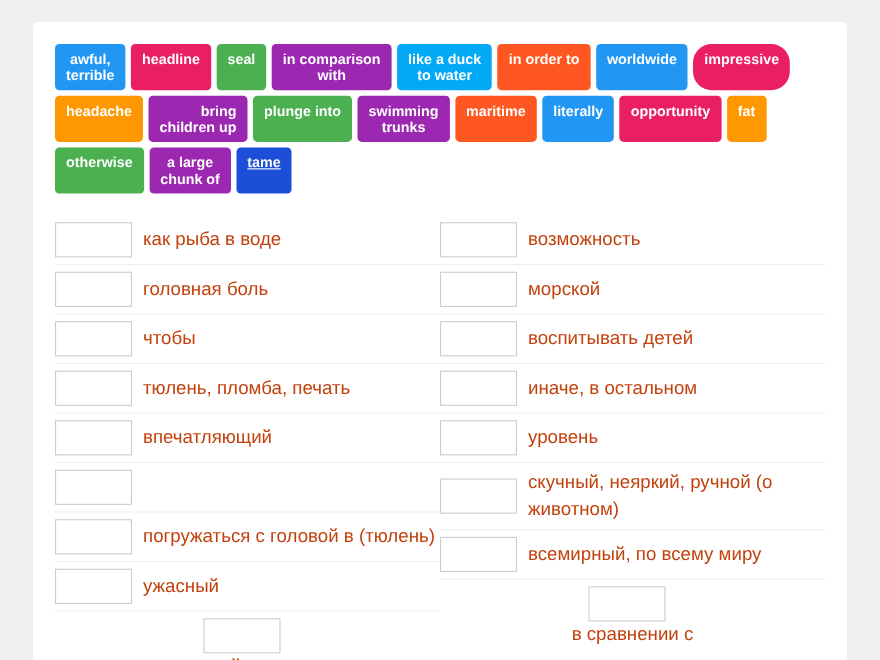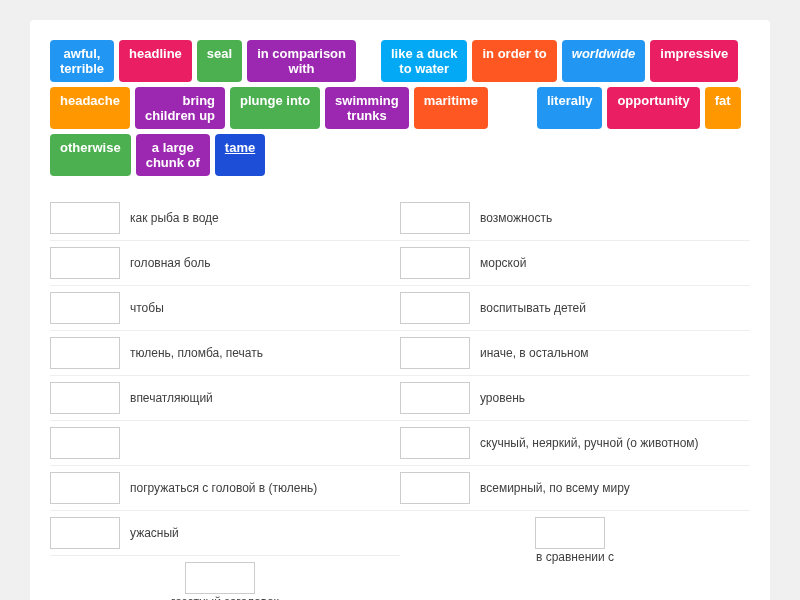--- a/index.html
+++ b/index.html
@@ -56,49 +56,49 @@
     .answer-box {
       width: 70px;
       min-width: 70px;
       height: 32px;
       border: 1px solid #ccc;
       margin-right: 10px;
       background: white;
       flex-shrink: 0;
     }
     .clue-text {
-      font-size: 12px;
-      color: #404040;
+      font-size: 17px;
+      color: #c2410c;
       line-height: 1.4;
     }
   </style>
 </head>
 <body>
 
 <div class="container">
   <div class="word-bank" id="word-bank-container">
   <div class="word-tag" style="background-color: rgb(33, 150, 243); white-space: pre-line;">awful,
 terrible</div>
       <div class="word-tag" style="background-color: rgb(233, 30, 99); white-space: pre-line;">headline</div>
       <div class="word-tag" style="background-color: rgb(76, 175, 80); white-space: pre-line;">seal</div>
       <div class="word-tag" style="background-color: rgb(156, 39, 176); white-space: pre-line;">in comparison
 with</div>
-      <div class="word-tag" style="background-color: rgb(3, 169, 244); white-space: pre-line; margin-left: 20px;">like a duck
+      <div class="word-tag" style="background-color: rgb(3, 169, 244); white-space: pre-line;">like a duck
 to water</div>
       <div class="word-tag" style="background-color: rgb(255, 87, 34); white-space: pre-line;">in order to</div>
-      <div class="word-tag" style="background-color: rgb(33, 150, 243); white-space: pre-line; font-style: italic;">worldwide</div>
-      <div class="word-tag" style="background-color: rgb(233, 30, 99); white-space: pre-line;">impressive</div>
+      <div class="word-tag" style="background-color: rgb(33, 150, 243); white-space: pre-line;">worldwide</div>
+      <div class="word-tag" style="background-color: rgb(233, 30, 99); white-space: pre-line; border-radius: 17px;">impressive</div>
       <div class="word-tag" style="background-color: rgb(255, 152, 0); white-space: pre-line;">headache</div>
       <div class="word-tag" style="background-color: rgb(156, 39, 176); white-space: pre-line; text-align: right;">bring
 children up</div>
       <div class="word-tag" style="background-color: rgb(76, 175, 80); white-space: pre-line;">plunge into</div>
       <div class="word-tag" style="background-color: rgb(156, 39, 176); white-space: pre-line;">swimming
 trunks</div>
       <div class="word-tag" style="background-color: rgb(255, 87, 34); white-space: pre-line;">maritime</div>
-      <div class="word-tag" style="background-color: rgb(33, 150, 243); white-space: pre-line; margin-left: 44px;">literally</div>
+      <div class="word-tag" style="background-color: rgb(33, 150, 243); white-space: pre-line;">literally</div>
       <div class="word-tag" style="background-color: rgb(233, 30, 99); white-space: pre-line;">opportunity</div>
       <div class="word-tag" style="background-color: rgb(255, 152, 0); white-space: pre-line;">fat</div>
       <div class="word-tag" style="background-color: rgb(76, 175, 80); white-space: pre-line;">otherwise</div>
       <div class="word-tag" style="background-color: rgb(156, 39, 176); white-space: pre-line;">a large
 chunk of</div>
       <div class="word-tag" style="background-color: #1d4ed8; white-space: pre-line; text-decoration: underline;">tame</div>
     </div>
   <div class="matching-section">
     <div class="matching-column" id="left-column">
     <div class="match-row">

